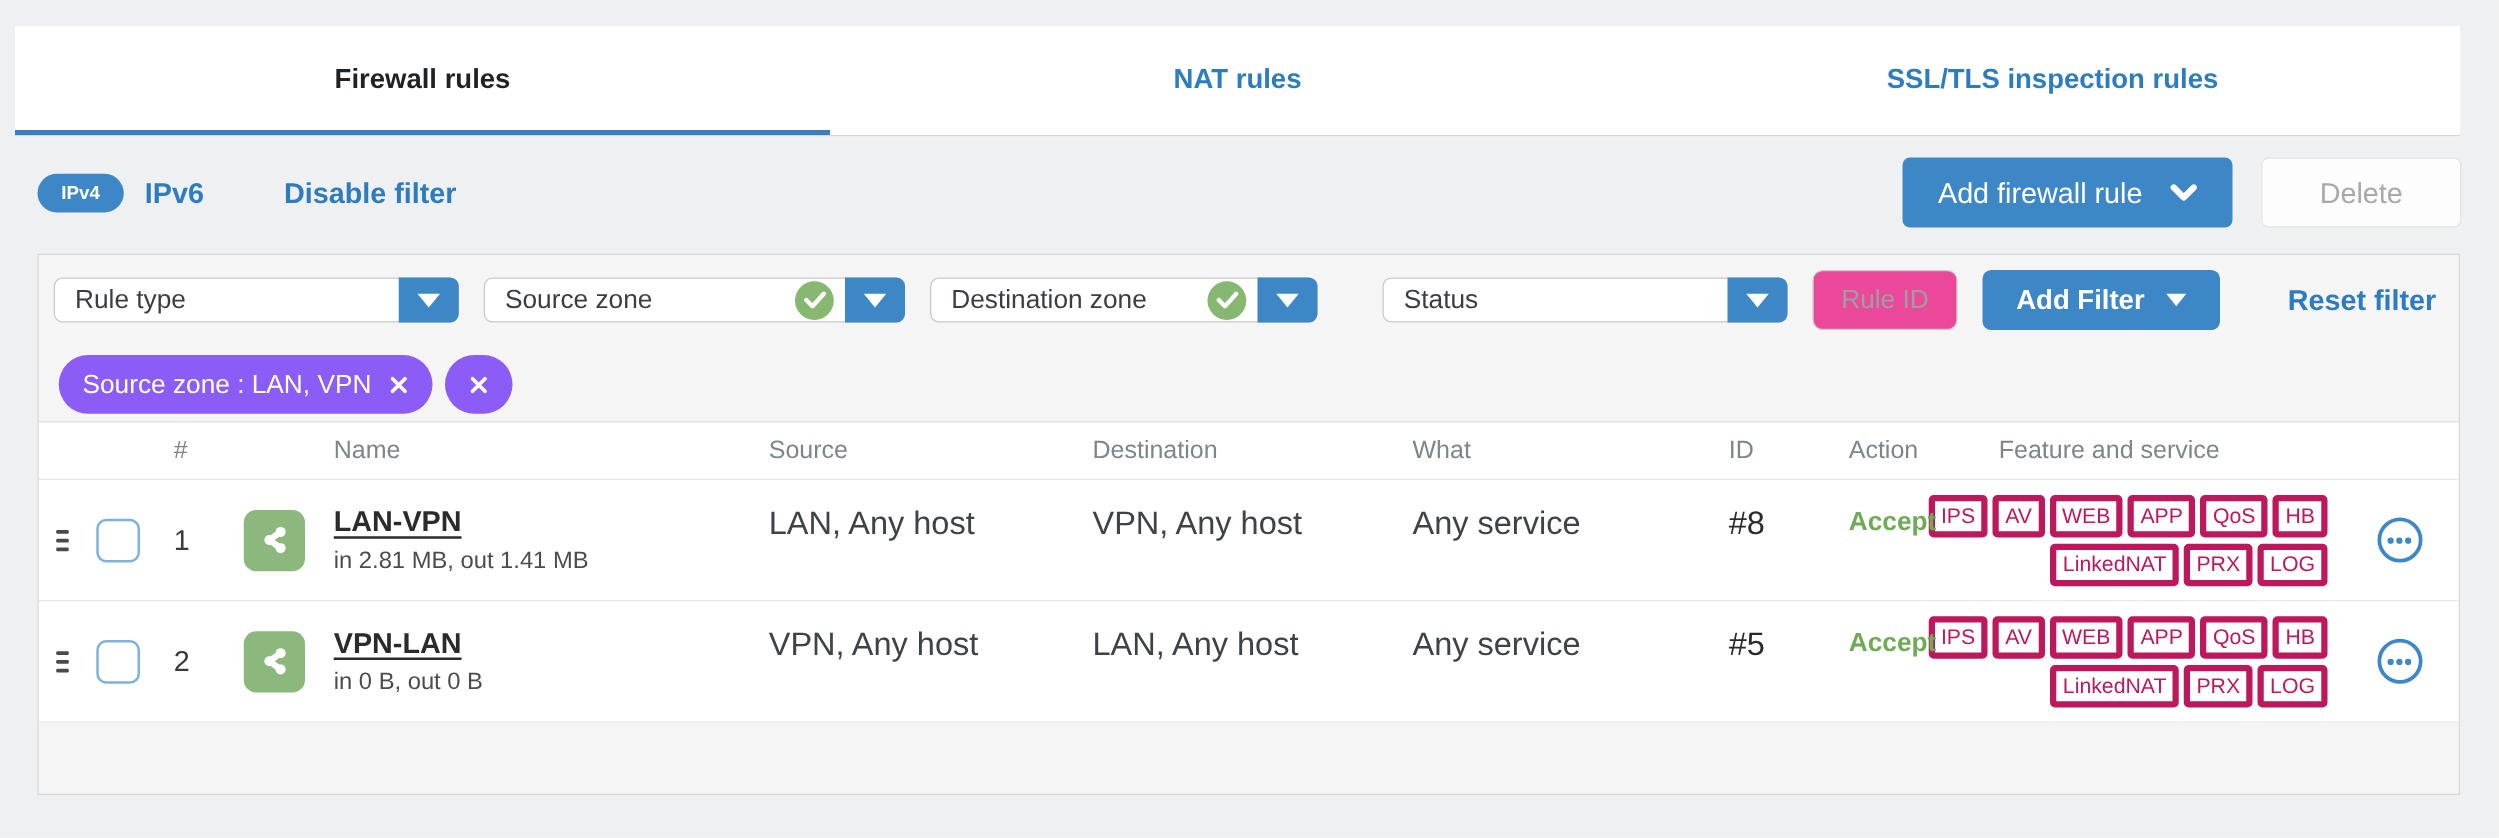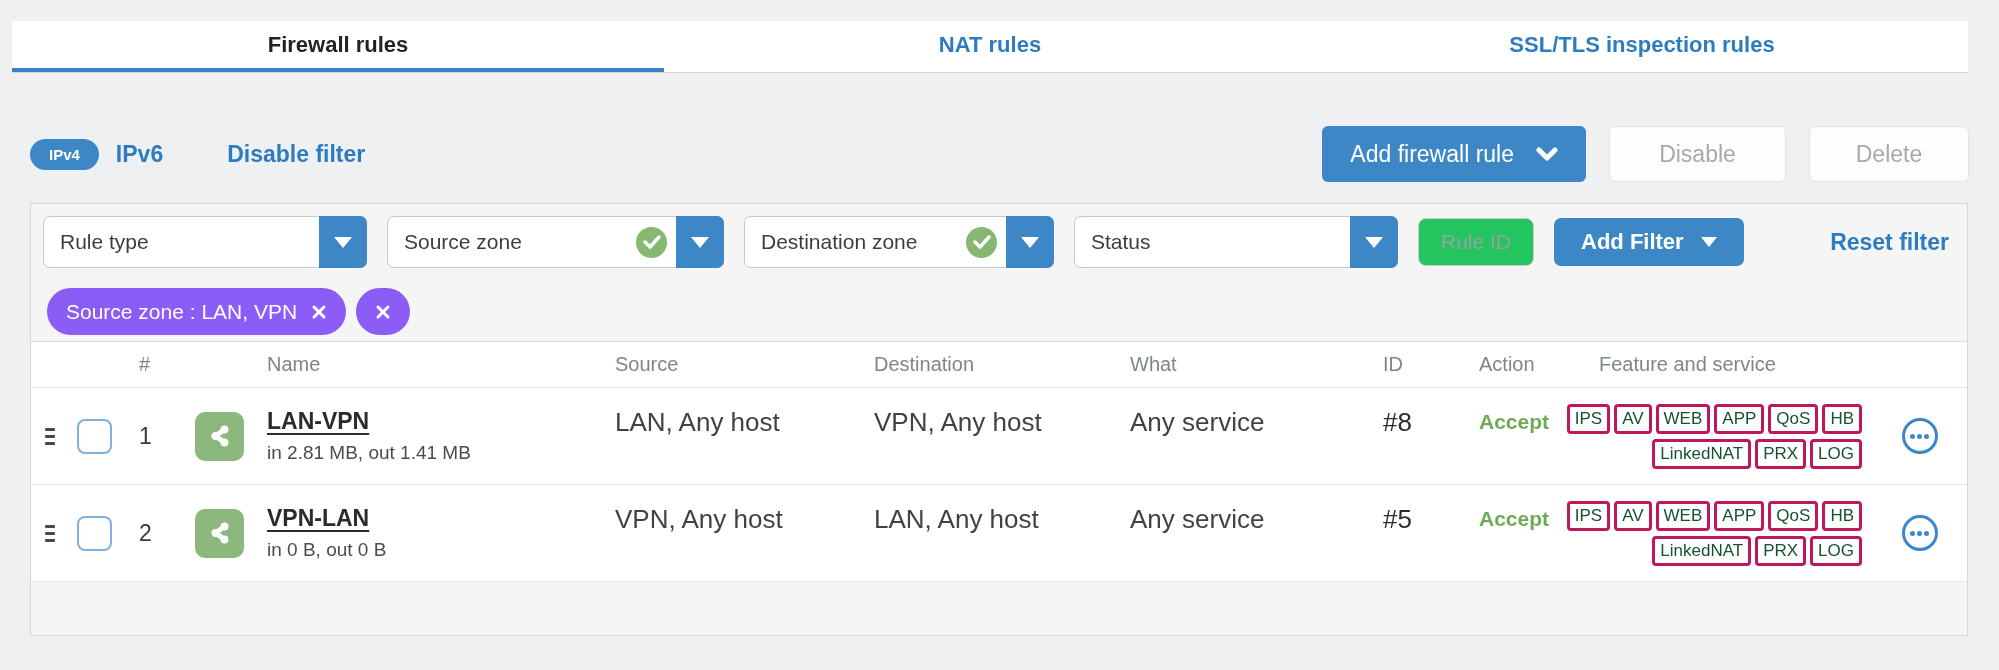--- a/index.html
+++ b/index.html
@@ -6,21 +6,21 @@
   html,body { width:1999px; height:670px; }
   body {
     position:relative; overflow:hidden;
     background:#eff0f1;
     font-family:"Liberation Sans", sans-serif;
     color:#3f4348;
   }
 
   
   .tabbar {
-    position:absolute; left:12px; top:21px; width:1956px; height:52px;
+    position:absolute; left:12px; top:21px; width:1956px; height:88px;
     background:#ffffff; border-bottom:1px solid #d6d6d6;
     display:flex;
   }
   .tab {
     flex:1; display:flex; align-items:center; justify-content:center;
     font-size:22px; font-weight:700; color:#2e7cc0;
     border-bottom:4px solid transparent; cursor:pointer;
   }
   .tab.active { color:#1f2326; border-bottom-color:#3a80c0; }
 
@@ -53,40 +53,40 @@
 
   
   .panel {
     position:absolute; left:30px; top:203px; width:1938px; height:433px;
     background:#f5f5f6; border:1px solid #d8d8d9; overflow:hidden;
   }
 
   
   .filter-row { display:flex; align-items:center; padding:12px 12px 0 12px; gap:20px; }
   .select {
-    height:52px; background:#fff; border:1px solid #c9c9c9; border-radius:7px;
+    height:36px; background:#fff; border:1px solid #c9c9c9; border-radius:7px;
     display:flex; align-items:center; cursor:pointer; flex:none;
   }
   .select-label { padding:0 16px; font-size:21px; color:#3a3e42; flex:1; white-space:nowrap; }
   .select-check {
     width:31px; height:31px; border-radius:50%; background:#86b871;
     display:flex; align-items:center; justify-content:center; margin-right:9px; flex:none;
   }
   .select-caret {
     width:48px; align-self:stretch; margin:-1px -1px -1px 0;
     background:#3d87c6; border-radius:0 7px 7px 0;
     display:flex; align-items:center; justify-content:center; flex:none;
   }
   .caret-tri { width:0; height:0; border-left:9px solid transparent; border-right:9px solid transparent; border-top:11px solid #fff; }
   .w-ruletype { width:324px; }
   .w-srczone  { width:337px; }
   .w-dstzone  { width:310px; }
-  .w-status   { width:324px; }
+  .w-status   { width:324px;margin-left:32px; }
   .rule-id-input {
-    width:116px; height:48px; background:#22c55e; border:1px solid #c9c9c9; border-radius:8px;
+    width:116px; height:48px; background:#ec4899; border:1px solid #c9c9c9; border-radius:8px;
     font-size:21px; text-align:center; color:#3a3e42; flex:none;
     font-family:"Liberation Sans", sans-serif;
   }
   .rule-id-input::placeholder { color:#9aa0a4; }
   .btn-add-filter {
     height:48px; padding:0 27px; background:#3d87c6; border:none; border-radius:7px;
     color:#fff; font-size:22px; font-weight:700;
     display:flex; align-items:center; gap:17px; cursor:pointer; flex:none;
     font-family:"Liberation Sans", sans-serif;
   }
@@ -139,22 +139,22 @@
   .tcell { font-size:26px; color:#3f4348; position:relative; top:-14px; }
   .c-src  { padding-left:15px; }
   .c-dst  { padding-left:14px; }
   .c-what { padding-left:12px; }
   .c-id   { padding-left:30px; color:#2b2b2b; }
   .c-act  { padding-left:34px; color:#6faa55; font-weight:700; font-size:21px; }
 
   .features { display:flex; flex-direction:column; align-items:flex-end; gap:5px; padding-right:10px; }
   .f-line { display:flex; gap:4px; }
   .badge {
-    border:3px solid #be185d; border-radius:4px; background:#fff;
-    color:#14532d; font-size:17px; padding:2px 5px; white-space:nowrap;
+    border:5px solid #be185d; border-radius:4px; background:#fff;
+    color:#be185d; font-size:17px; padding:2px 5px; white-space:nowrap;
   }
   .menu-cell { display:flex; justify-content:center; }
   .menu-btn {
     width:36px; height:36px; border-radius:50%; border:3px solid #3d87c6; background:#fff;
     display:flex; align-items:center; justify-content:center; gap:2px; cursor:pointer;
   }
   .menu-btn i { width:5px; height:5px; background:#3d87c6; border-radius:50%; }
 
   .tfoot {
     height:57px; background:#f0f0f1; border-top:1px solid #dddddd;
@@ -178,21 +178,20 @@
 
   <div class="toolbar-right">
     <button class="btn-primary">
       <span>Add firewall rule</span>
       <span style="display:flex;">
         <svg width="22" height="14" viewBox="0 0 22 14">
             <path d="M3 3 L11 11 L19 3" stroke="#fff" stroke-width="5" fill="none" stroke-linecap="round" stroke-linejoin="round"></path>
           </svg>
       </span>
     </button>
-    <button class="btn-ghost btn-disable">Disable</button>
     <button class="btn-ghost btn-delete">Delete</button>
   </div>
 </div>
 
 <div class="panel">
 
   <div class="filter-row">
     <div class="select w-ruletype">
       <span class="select-label">Rule type</span>
       <span class="select-caret">

